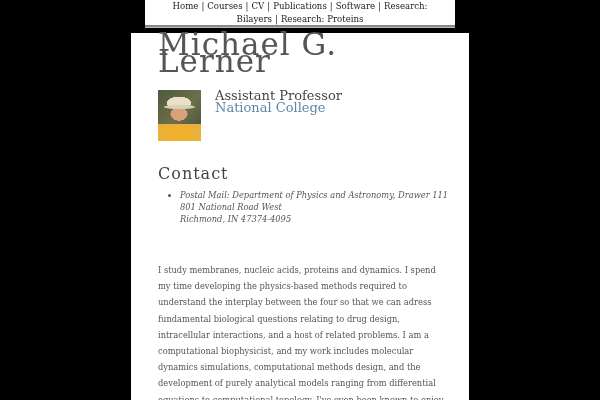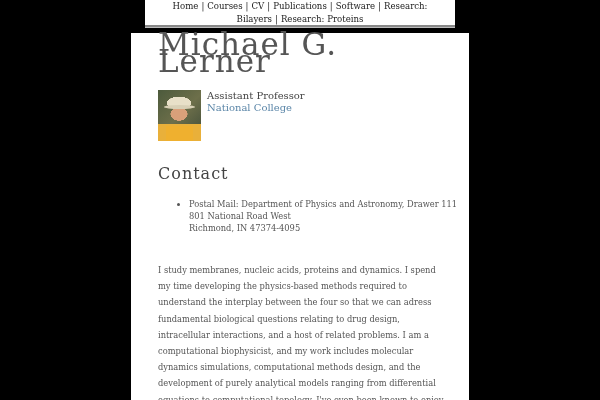--- a/index.html
+++ b/index.html
@@ -46,33 +46,33 @@
   }
   .photo .hat-brim {
     position:absolute; left:6px; top:15px; width:31px; height:4px;
     background:#d8d0b6; border-radius:50%;
   }
   .photo .vest {
     position:absolute; left:8px; top:36px; width:27px; height:15px;
     background:#efb02f;
   }
   .profile-text {
-    position:absolute; left:49px; top:0px; width:240px;
-    font-size:10px; line-height:12.2px;
+    position:absolute; left:57px; top:0px; width:240px;
+    font-size:13px; line-height:12.2px;
   }
   .profile-text div { white-space:nowrap; }
   .profile-text .role { color:#444; }
   .contact-h {
     position:absolute; left:27px; top:131px;
     font-size:16px; letter-spacing:1px; color:#444; margin:0; font-weight:normal;
   }
   .contact-list {
     position:absolute; left:27px; top:151px; width:300px;
-    list-style:none; margin:14px; padding:0;
-    font-size:8.3px; line-height:12.2px; color:#555;
+    list-style:none; margin:5px; padding:0;
+    font-size:8.3px; line-height:12.2px; color:#555;font-style:italic;
   }
   .contact-list li { position:relative; padding-left:17px; margin-bottom:4px; }
   .contact-list li::before {
     content:""; position:absolute; left:5px; top:5px; width:3px; height:3px;
     background:#555; border-radius:50%;
   }
   .bio {
     position:absolute; left:27px; top:229px; width:290px;
     font-size:8.3px; line-height:16.2px; color:#555;
   }

